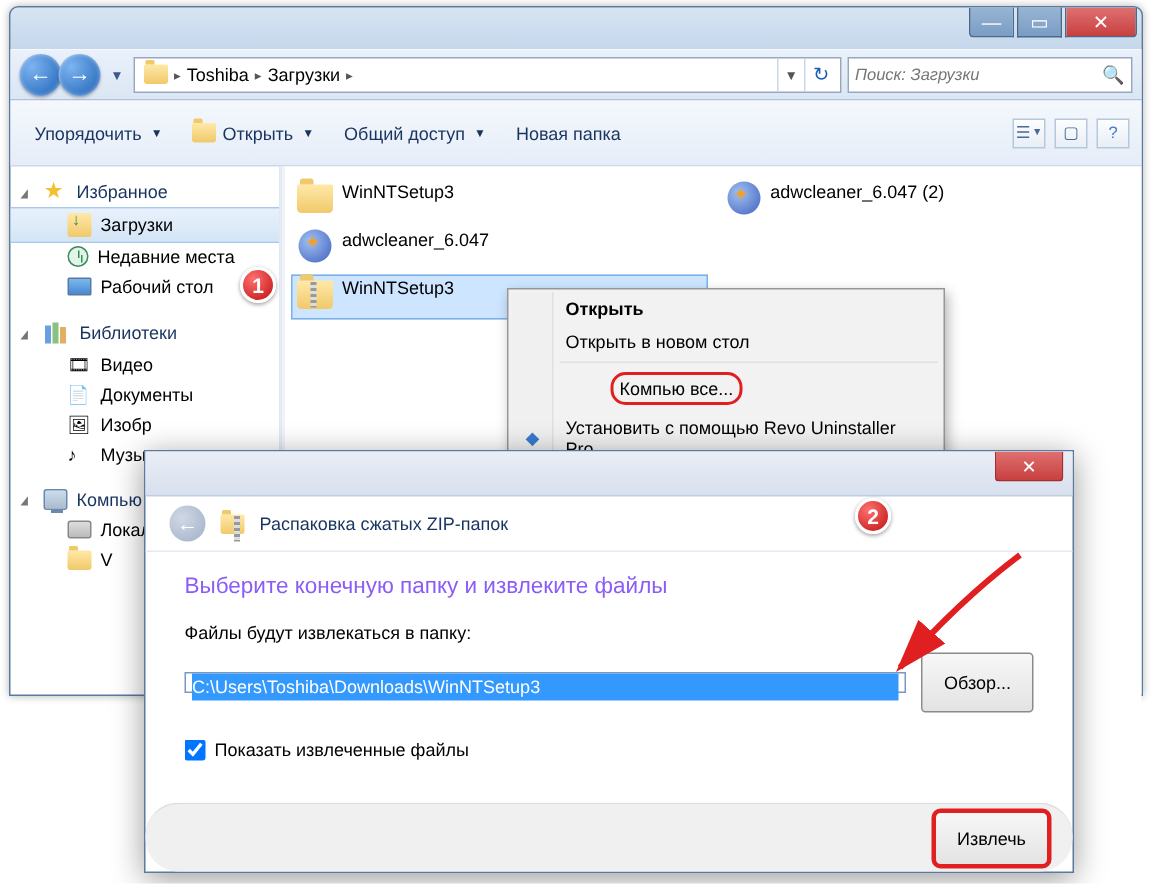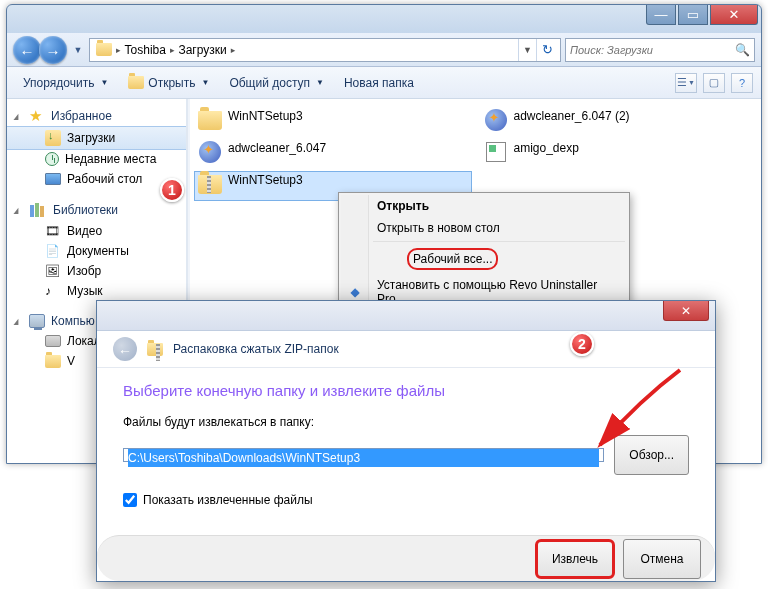--- a/index.html
+++ b/index.html
@@ -26,21 +26,21 @@
 .addressbar { flex: 1; height: 24px; background: #fff; border: 1px solid #96a8c0; display: flex; align-items: center; padding: 0 2px; }
 .addr-seg { padding: 0 4px; display: flex; align-items: center; gap: 2px; }
 .addr-sep { color: #555; font-size: 9px; }
 .addr-drop { width: 18px; height: 22px; border-left: 1px solid #cbd8ea; display: flex; align-items: center; justify-content: center; font-size: 9px; color: #555;}
 .addr-refresh { width: 22px; height: 22px; border-left: 1px solid #cbd8ea; display: flex; align-items: center; justify-content: center; color: #1a5fb4; font-size: 13px;}
 .searchbox { width: 190px; height: 24px; background: #fff; border: 1px solid #96a8c0; display: flex; align-items: center; padding: 0 4px; gap: 4px; }
 .searchbox input { border: none; outline: none; flex: 1; font-style: italic; color: #888; font-size: 11px;}
 .folder-mini { width: 16px; height: 13px; background: linear-gradient(#ffe9a8,#f0c96a); border-radius: 1px 1px 2px 2px; position: relative; display: inline-block;}
 .folder-mini:before { content:""; position:absolute; top:-3px; left:1px; width:6px; height:3px; background:#f0c96a; border-radius:1px 1px 0 0;}
 
-.toolbar { height: 32px; background: linear-gradient(#f4f8fd,#e6edf8); border-bottom: 1px solid #cdd9e8; display: flex; align-items: center; padding: 0 8px; gap: 4px; }
+.toolbar { height: 44px; background: linear-gradient(#f4f8fd,#e6edf8); border-bottom: 1px solid #cdd9e8; display: flex; align-items: center; padding: 0 8px; gap: 4px; }
 .tbtn { padding: 3px 8px; display: flex; align-items: center; gap: 4px; color: #19355f; }
 .tbtn .drop { font-size: 8px; margin-left: 2px; }
 .tool-right { margin-left: auto; display: flex; gap: 6px; }
 .ticon { width: 22px; height: 20px; border: 1px solid #b8c8dc; background: linear-gradient(#fdfdfd,#e8eef7); display:flex; align-items:center; justify-content:center; font-size:11px; color:#4a6a9a;}
 
 .body { display: flex; height: calc(100% - 94px); }
 .sidebar { width: 180px; border-right: 1px solid #e0e8f2; padding: 6px 0; overflow: hidden;}
 .sb-group { margin-bottom: 10px; }
 .sb-head { padding: 3px 10px 3px 22px; display: flex; align-items: center; gap: 6px; color: #19355f;}
 .sb-head.exp:before { content:"◢"; position:absolute; margin-left:-16px; font-size:8px; color:#777; transform: scaleX(0.8);}
@@ -239,47 +239,41 @@
             <div class="adw-icon"></div>
           </div>
         <span>adwcleaner_6.047 (2)</span>
       </div>
       <div class="fileitem">
         <div class="fileicon">
             <div class="adw-icon"></div>
           </div>
         <span>adwcleaner_6.047</span>
       </div>
-      <div class="fileitem">
-        <div class="fileicon">
-            <div class="amigo-icon"></div>
-          </div>
-        <span>amigo_dexp</span>
-      </div>
       <div class="fileitem sel" style="grid-column:1">
         <div class="fileicon">
             <div class="folder-big zip-overlay"></div>
           </div>
         <span>WinNTSetup3</span>
       </div>
     </div>
   </div>
 </div>
 
 <div class="ctxmenu">
   <div class="ctx-gutter"></div>
   <div class="ctxitem bold">
       <span>Открыть</span>
     </div>
   <div class="ctxitem">
       <span>Открыть в новом стол</span>
     </div>
   <div class="ctxsep"></div>
   <div class="ctxitem">
-      <span class="ctx-highlight">Рабочий все...</span>
+      <span class="ctx-highlight">Компью все...</span>
     </div>
   <div class="ctxitem">
     <span class="ctx-icon" style="color:#3a7ad0">◆</span>
     <span>Установить с помощью Revo Uninstaller Pro</span>
   </div>
 </div>
 
 <div class="badge" style="left:160px; top:178px;">1</div>
 
 <div class="dialog">
@@ -298,21 +292,20 @@
       <div class="dlg-input"><span class="seltext">C:\Users\Toshiba\Downloads\WinNTSetup3</span></div>
       <div class="dlg-btn">Обзор...</div>
     </div>
     <label class="dlg-check">
       <input type="checkbox" checked="" style="">
       <span>Показать извлеченные файлы</span>
     </label>
   </div>
   <div class="dlg-footer">
     <div class="dlg-btn red-ring">Извлечь</div>
-    <div class="dlg-btn">Отмена</div>
   </div>
 </div>
 
 <div class="badge" style="left:570px; top:332px;">2</div>
 
 <svg class="red-arrow" style="left:560px; top:360px; width:130px; height:100px;">
   <defs>
       <marker id="ah" markerWidth="10" markerHeight="10" refX="8" refY="3" orient="auto">
         <path d="M0,0 L9,3 L0,6 Z" fill="#e02020"></path>
       </marker>

